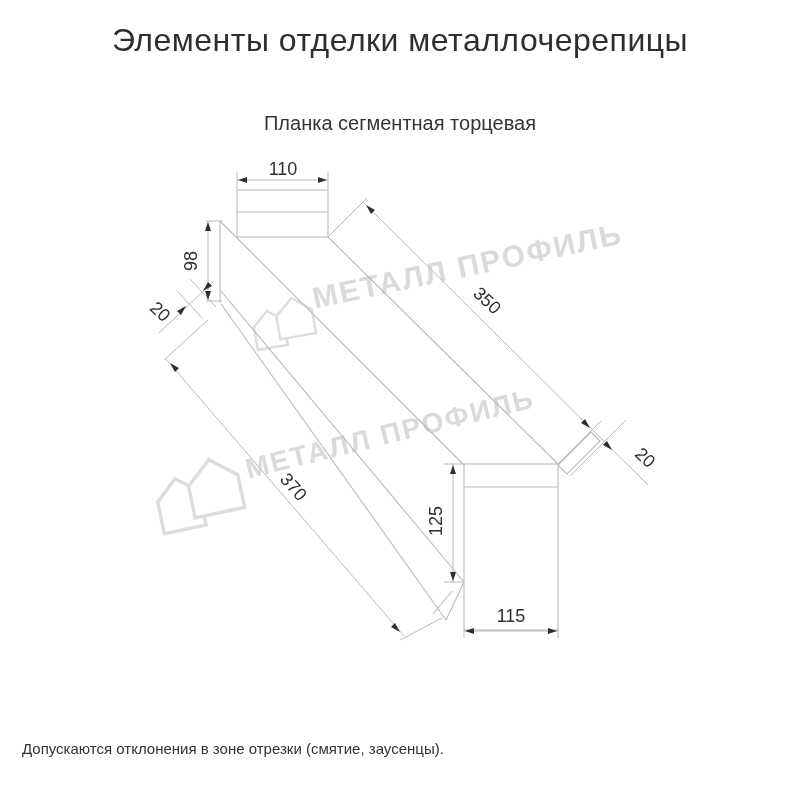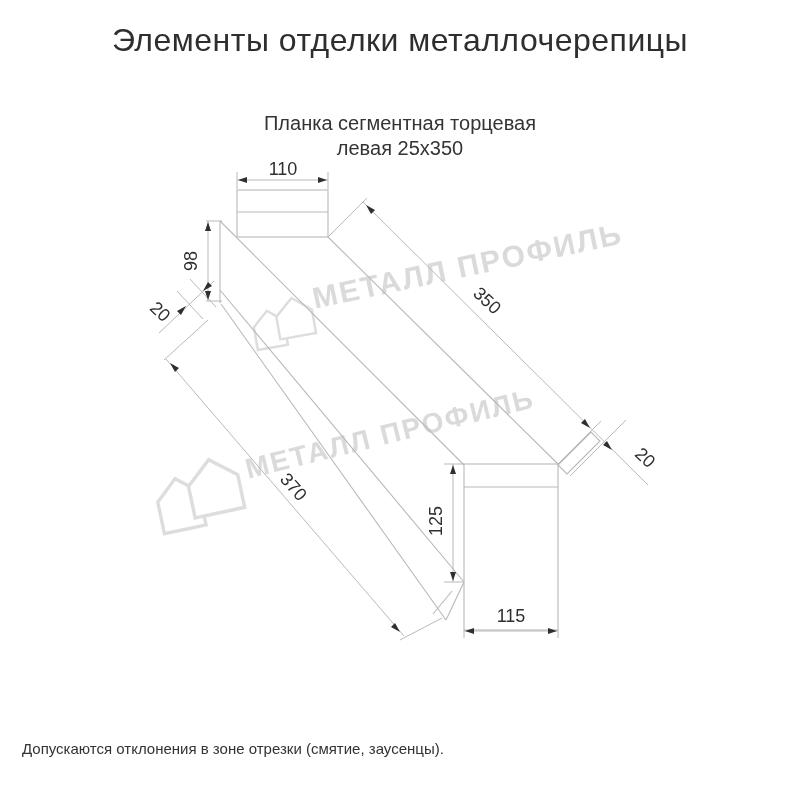--- a/index.html
+++ b/index.html
@@ -132,18 +132,17 @@
     <text class="dimtext" transform="translate(289,491) rotate(48)">370</text>
     <text class="dimtext" transform="translate(641,462) rotate(43)">20</text>
     <text class="dimtext" transform="translate(442,521) rotate(-90)">125</text>
     <text class="dimtext" transform="translate(511,622)">115</text>
   </g>
 </svg>
 
 <div class="page-title">Элементы отделки металлочерепицы</div>
 <div class="subtitle">
   <div>Планка сегментная торцевая</div>
-  <div>левая 25х350</div>
 </div>
 
 <div class="notes">
   <div>Допускаются отклонения в зоне отрезки (смятие, заусенцы).</div>
 </div>
 
 </body></html>

